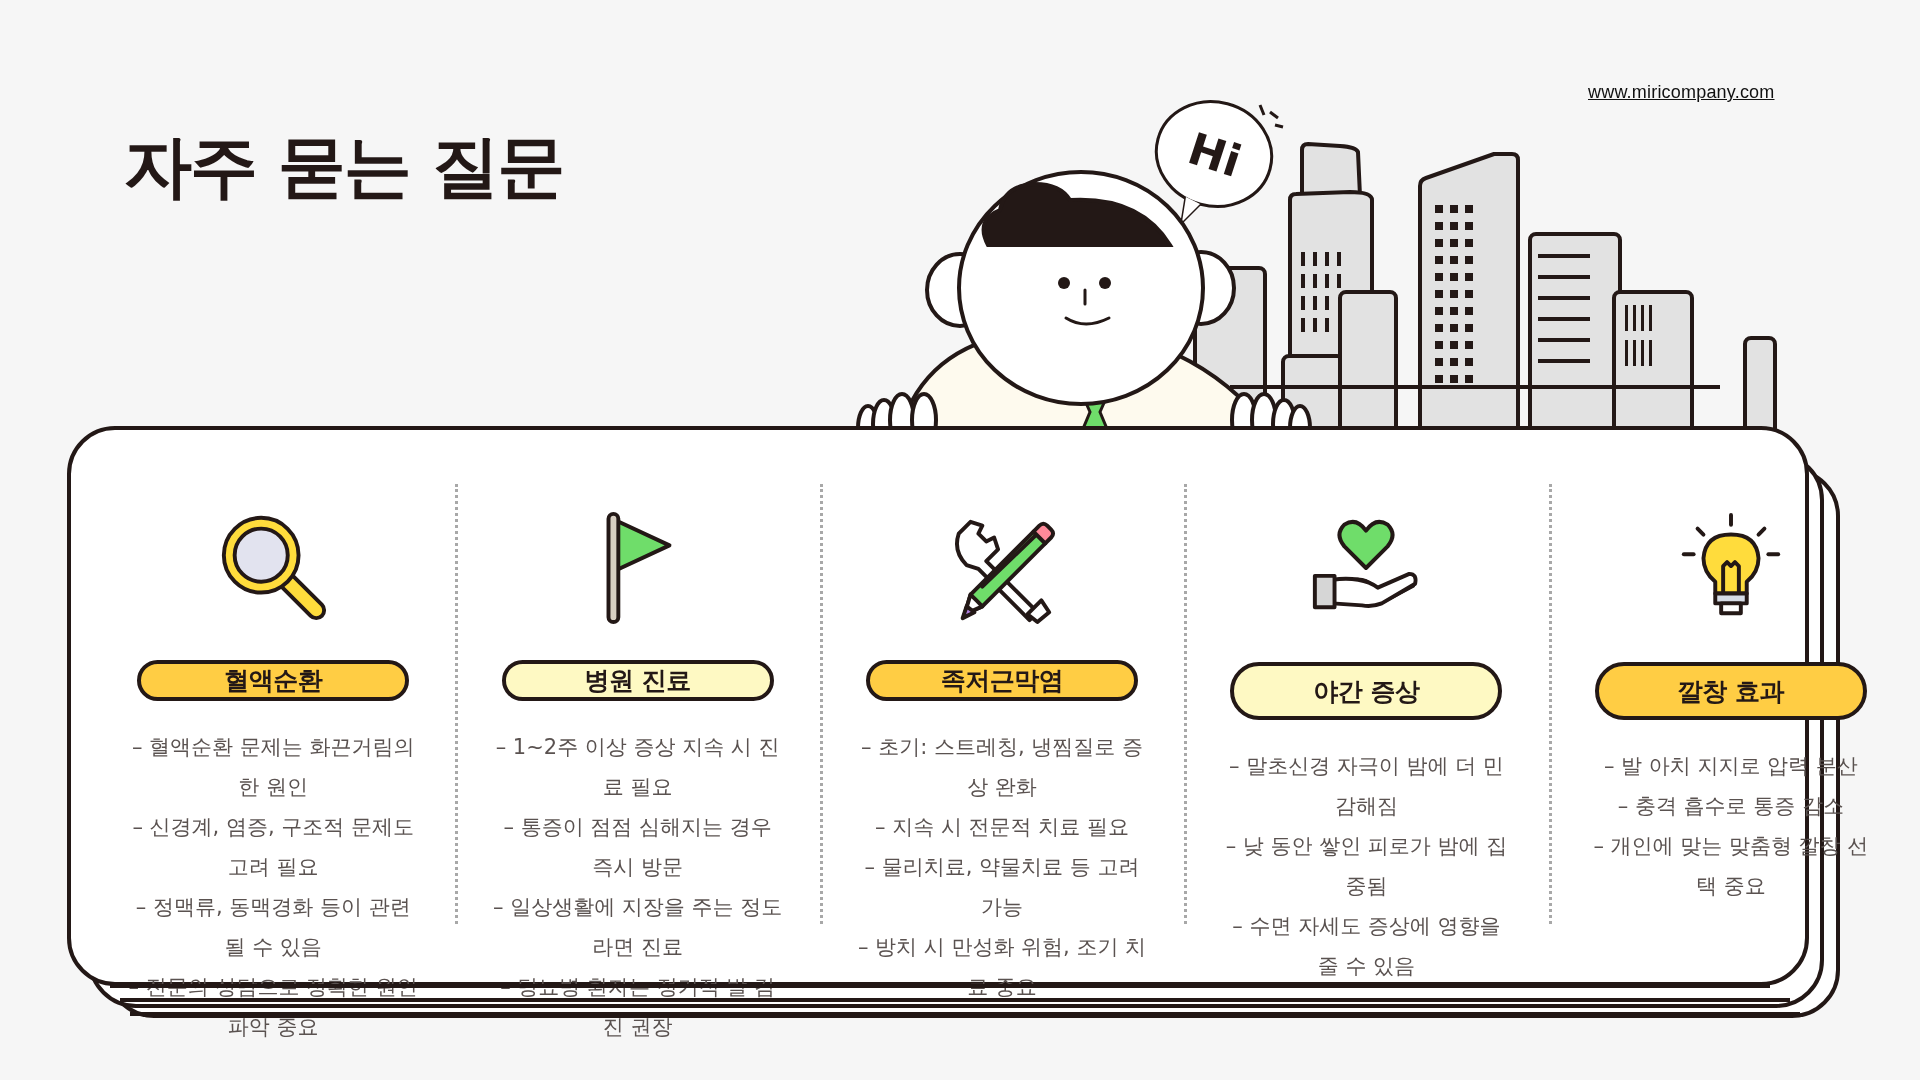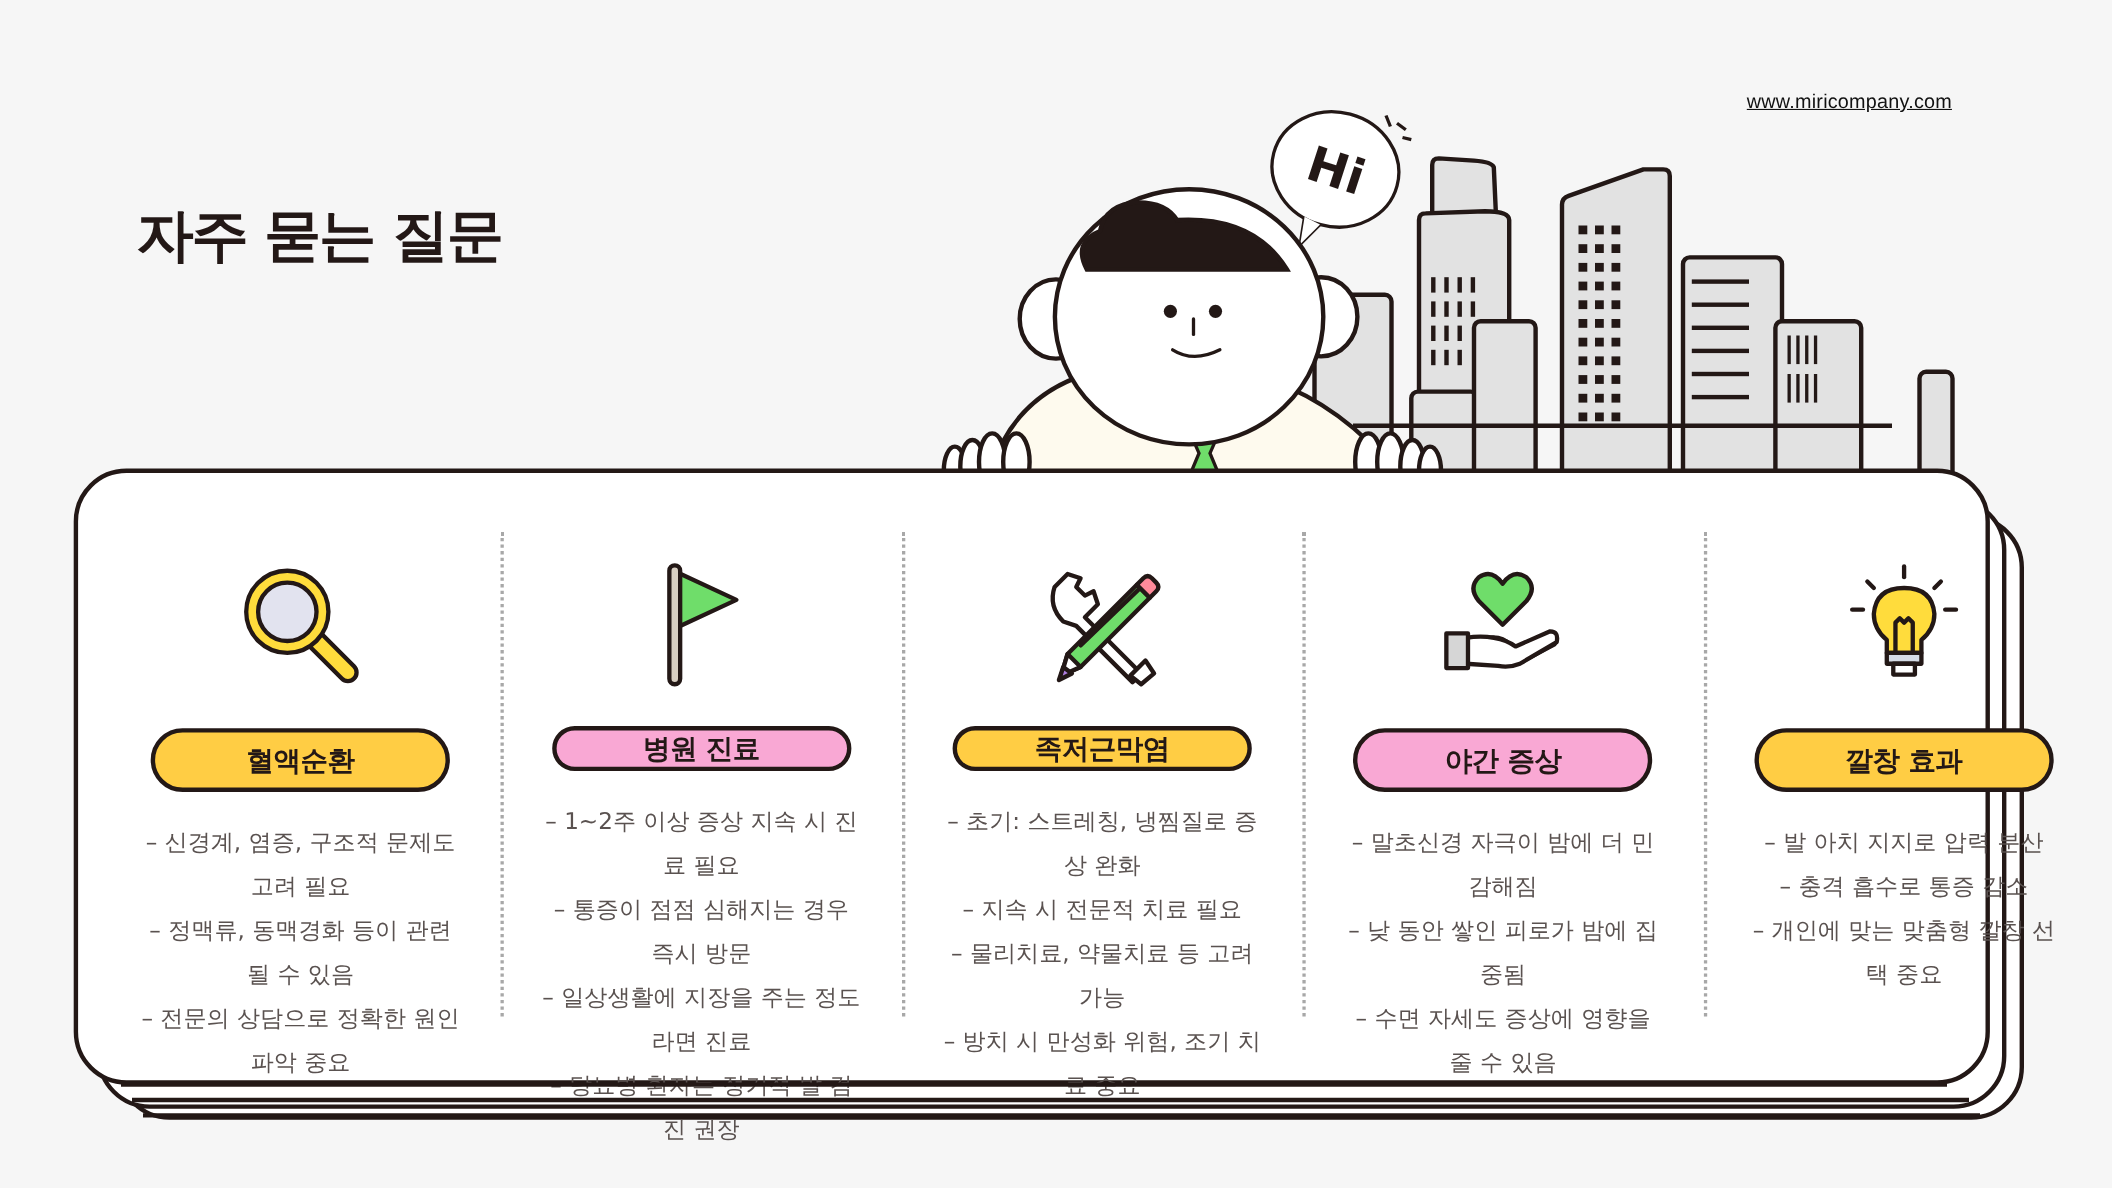--- a/index.html
+++ b/index.html
@@ -1,41 +1,41 @@
 <!DOCTYPE html>
 <html><head>
 <meta charset="utf-8">
 <style>
   * { box-sizing: border-box; margin: 0; padding: 0; }
   html, body { width: 1920px; height: 1080px; overflow: hidden; }
   body { background: #f6f6f6; font-family: "DejaVu Sans", sans-serif; color: #231816; position: relative; }
 
   .site-url { position: absolute; left: 1588px; top: 82px; font-family: "Liberation Sans", sans-serif; font-size: 18px; color: #111; letter-spacing: 0.2px; text-decoration: underline; }
 
-  .page-title { position: absolute; left: 124px; top: 118px; font-family: "DejaVu Sans", sans-serif; font-weight: bold; font-size: 52px; line-height: 98px; color: #231816; letter-spacing: -2px; margin-top: 48px; }
+  .page-title { position: absolute; left: 124px; top: 118px; font-family: "DejaVu Sans", sans-serif; font-weight: bold; font-size: 68px; line-height: 98px; color: #231816; letter-spacing: -2px; }
   .page-title span { display: block; }
 
   .illustration { position: absolute; left: 840px; top: 90px; width: 960px; height: 350px; }
 
   
   .card-layer { position: absolute; background: #ffffff; border: 4px solid #231816; border-radius: 48px; }
   .layer-3 { left: 106px; top: 468px; width: 1734px; height: 550px; }
   .layer-2 { left: 88px; top: 452px; width: 1736px; height: 556px; }
   .card-main { left: 67px; top: 426px; width: 1742px; height: 560px; z-index: 3; }
 
   .columns { position: absolute; left: 67px; top: 426px; width: 1870px; height: 560px; z-index: 4; display: flex; padding: 0 24px; }
   .col { flex: 1; position: relative; display: flex; flex-direction: column; align-items: center; }
   .col + .col::before { content: ""; position: absolute; left: 0; top: 58px; height: 440px; border-left: 3px dotted #a8a8a8; }
 
   .col-icon { margin-top: 82px; width: 120px; height: 120px; display: flex; align-items: center; justify-content: center; }
   .col-icon svg { width: 118px; height: 118px; }
 
   .pill { margin-top: 34px; width: 272px; height: 58px; border: 4px solid #231816; border-radius: 30px; display: flex; align-items: center; justify-content: center; font-weight: bold; font-size: 25px; color: #231816; letter-spacing: -0.5px; }
   .pill.yellow { background: #ffcd44; }
-  .pill.green { background: #f9a8d4; }
+  .pill.green { background: #fef9c3; }
 
   .bullets { margin-top: 26px; width: 290px; text-align: center; font-family: "DejaVu Sans", sans-serif; font-size: 21px; line-height: 40px; color: #5a5250; list-style: none; position: relative; z-index: 1; }
   .bullets li { display: block; }
 
   .overflow-lines { position: absolute; left: 0; top: 0; width: 1920px; height: 1080px; pointer-events: none; z-index: 5; }
 </style>
 </head>
 <body>
 
 <div class="site-url">www.miricompany.com</div>
@@ -180,20 +180,21 @@
     <div class="col-icon">
       <svg viewBox="0 0 120 120">
         <line x1="70" y1="70" x2="104" y2="104" stroke="#231816" stroke-width="20" stroke-linecap="round"></line>
         <line x1="70" y1="70" x2="104" y2="104" stroke="#ffdc3c" stroke-width="12" stroke-linecap="round"></line>
         <circle cx="48" cy="48" r="38" fill="#ffdc3c" stroke="#231816" stroke-width="4"></circle>
         <circle cx="48" cy="48" r="27" fill="#e2e3ef" stroke="#231816" stroke-width="4"></circle>
       </svg>
     </div>
     <div class="pill yellow">혈액순환</div>
     <ul class="bullets">
+      <li>– 혈액순환 문제는 화끈거림의 한 원인</li>
       <li>– 신경계, 염증, 구조적 문제도 고려 필요</li>
       <li>– 정맥류, 동맥경화 등이 관련될 수 있음</li>
       <li>– 전문의 상담으로 정확한 원인 파악 중요</li>
     </ul>
   </section>
 
   <section class="col">
     <div class="col-icon">
       <svg viewBox="0 0 120 120">
         <path d="M36 12 L92 38 L36 64 Z" fill="#6fdd6a" stroke="#231816" stroke-width="4" stroke-linejoin="round"></path>

